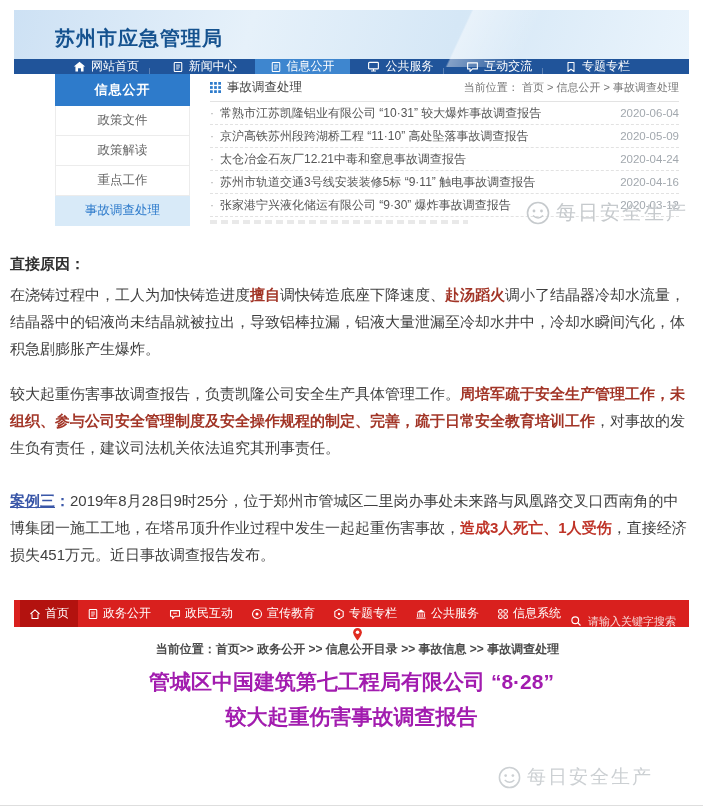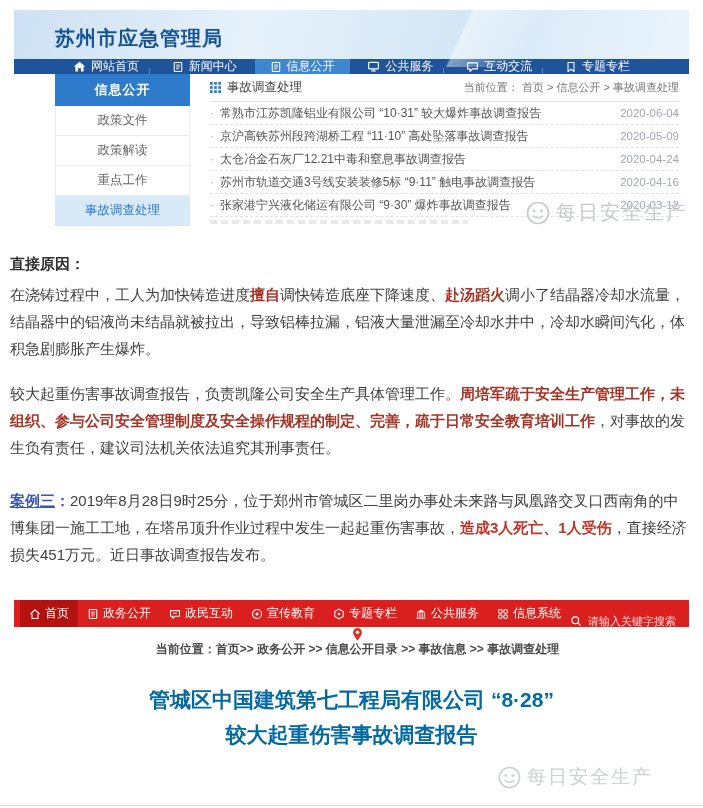--- a/index.html
+++ b/index.html
@@ -62,21 +62,21 @@
   .hn-slogan { position:absolute; right:8px; top:16px; text-align:right; color:#e2211c; font-weight:bold; font-style:italic; }
   .hn-slogan .l1 { font-size:15.5px; letter-spacing:1px; white-space:pre; }
   .hn-slogan .l2 { font-size:13px; margin-top:4px; padding-right:16px; }
   .hn-nav { height:27px; background:#d9201e; display:flex; align-items:stretch; color:#fff; font-size:12px; padding:0 6px; }
   .hn-nav-item { display:flex; align-items:center; gap:4px; padding:0 9px; cursor:pointer; white-space:nowrap; }
   .hn-nav-item.active { background:#b3120f; }
   .hn-search { margin-left:auto; display:flex; align-items:flex-end; gap:6px; padding-right:2px; }
   .hn-search input { background:transparent; border:none; outline:none; color:#fff; font-size:11px; width:96px; font-family:inherit; }
   .hn-search input::placeholder { color:rgba(255,255,255,.82); }
   .hn-crumb { margin-top:0; display:flex; align-items:center; font-size:12px; color:#4a4a4a; padding-left:12px; font-weight:bold;flex-direction:column; }
-  .hn-report-title { margin-top:24px; text-align:center; font-weight:bold; color:#0369a1; font-size:21px; line-height:35px; }
+  .hn-report-title { margin-top:6px; text-align:center; font-weight:bold; color:#a21caf; font-size:21px; line-height:35px; }
   .bottom-line { position:absolute; left:0; right:0; top:805px; border-top:1px solid #dedede; }
 </style>
 </head>
 <body>
 
 <div class="sz-shot">
   <div class="sz-header">
     <div class="sz-title">苏州市应急管理局</div>
   </div>
   <div class="sz-nav">

